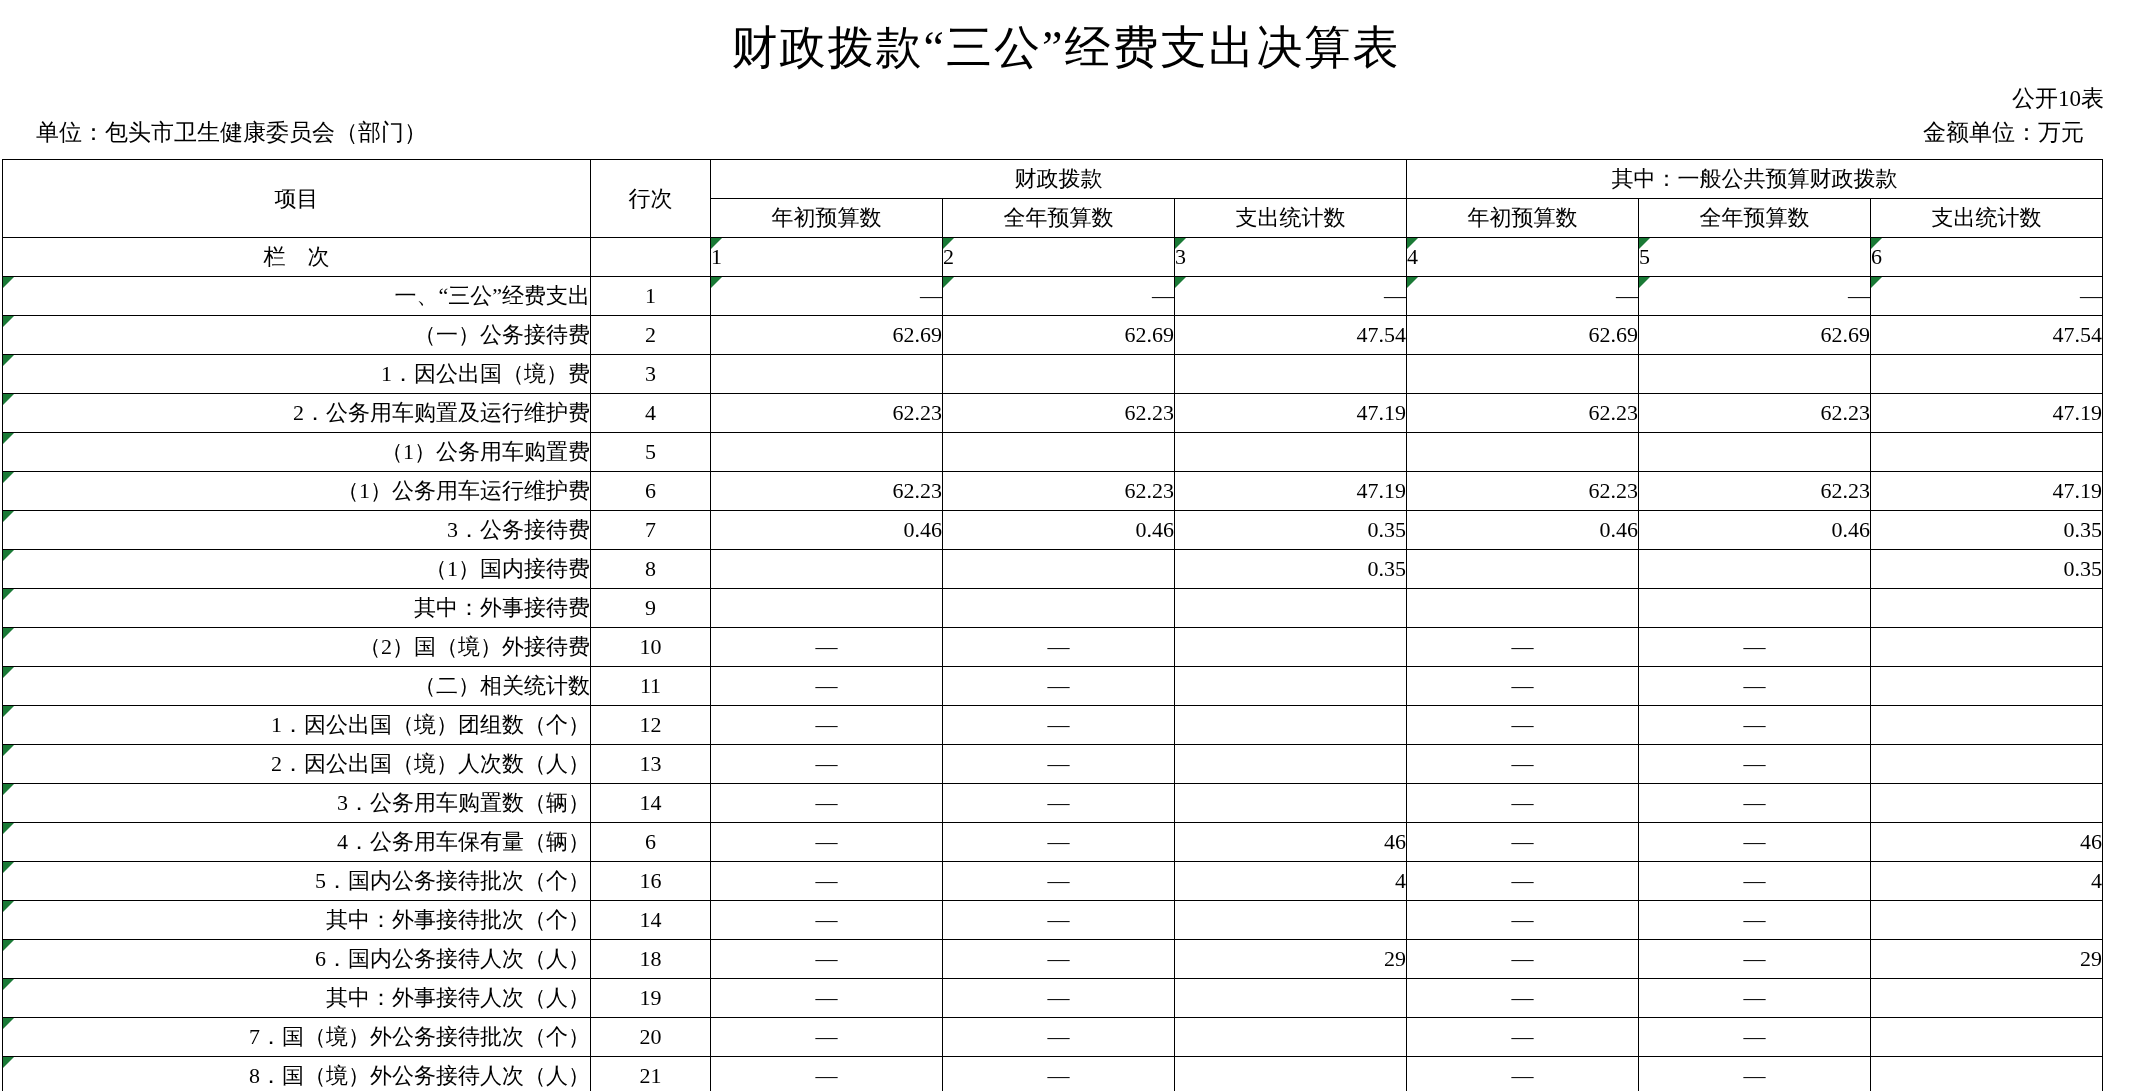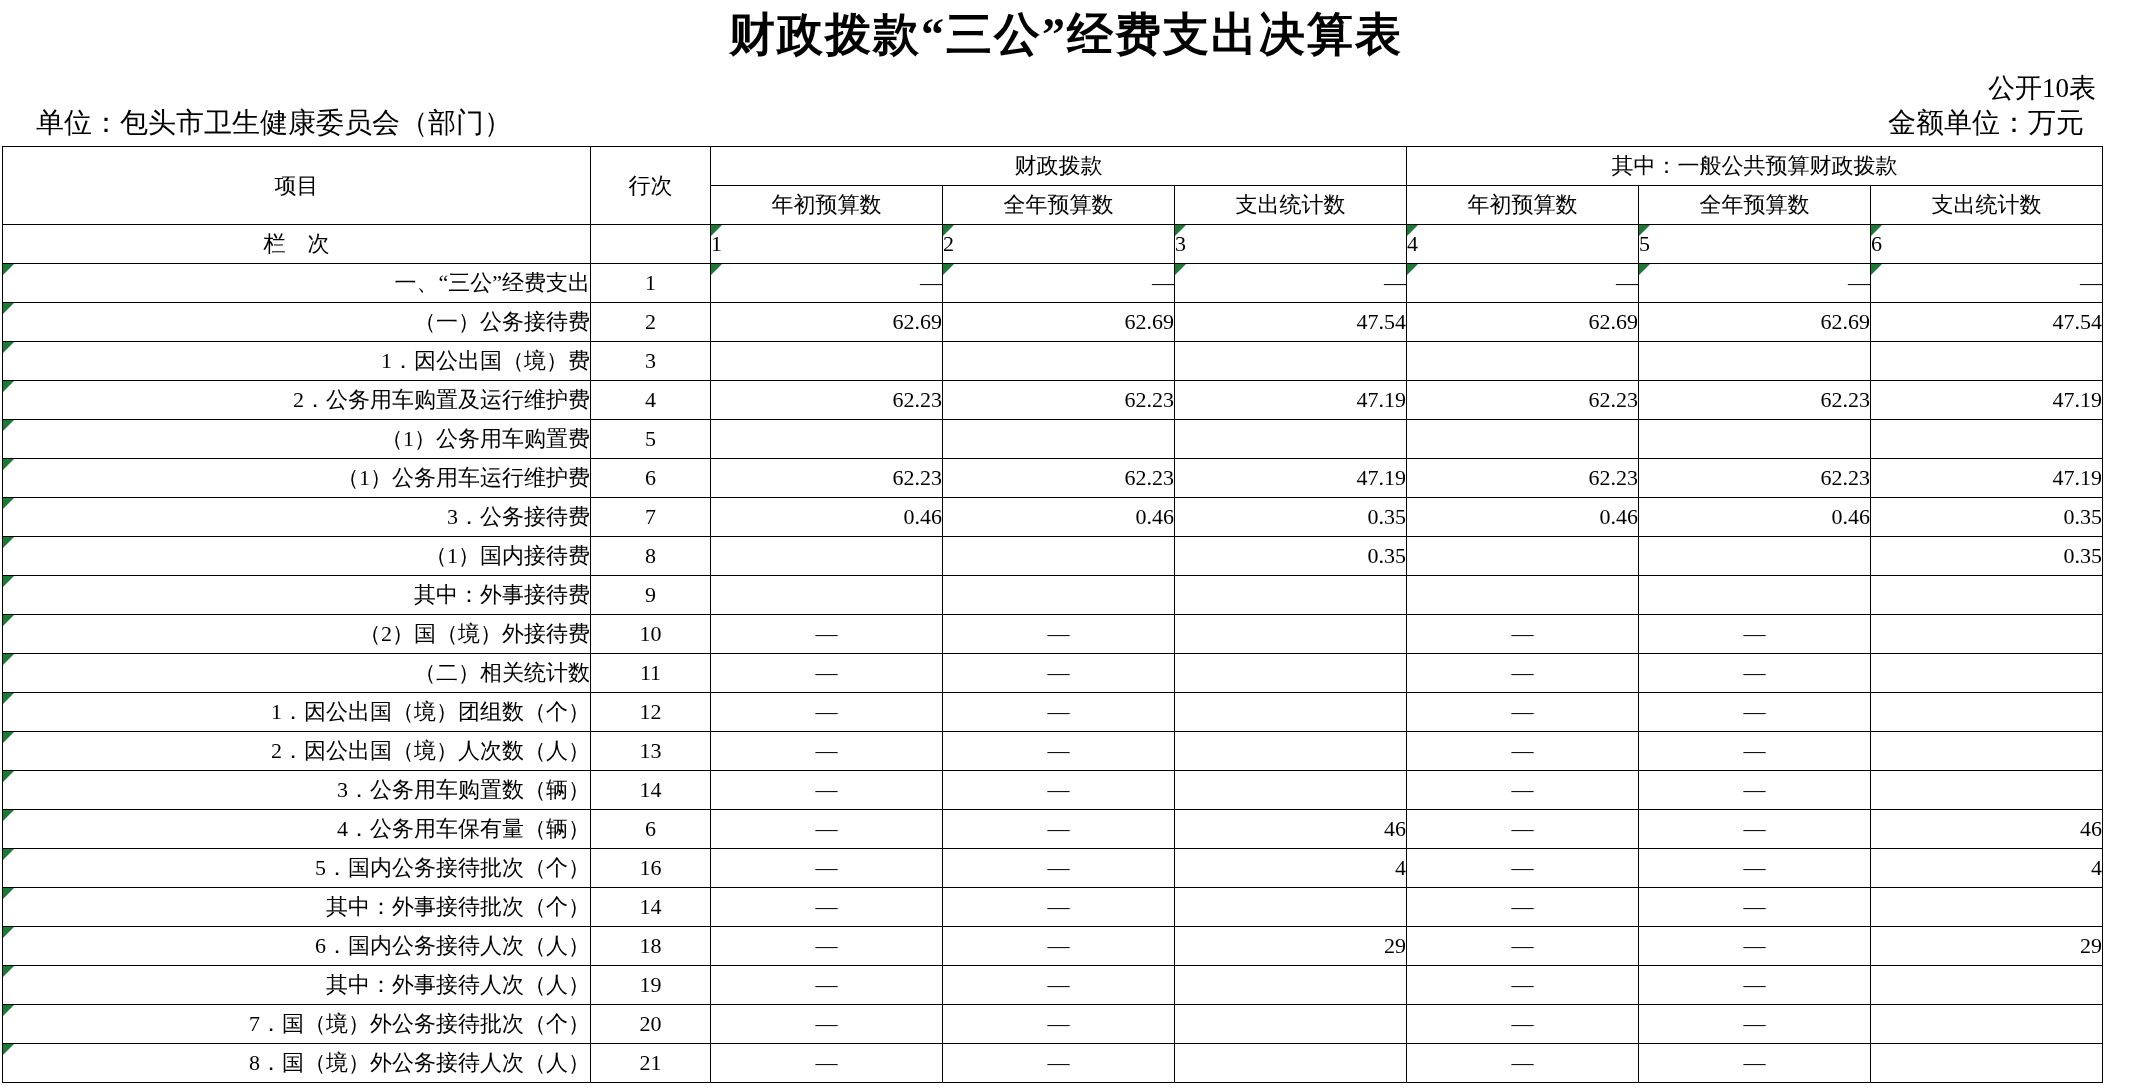--- a/index.html
+++ b/index.html
@@ -17,41 +17,41 @@
   .page {
     position: relative;
     width: 2132px;
     height: 1091px;
     box-sizing: border-box;
     padding: 0;
   }
   .doc-title {
     text-align: center;
     font-size: 46px;
-    font-weight: bold;
+    font-weight: normal;
     letter-spacing: 2px;
-    margin-top: 4px;
+    margin-top: 17px;
     margin-bottom: 4px;
     font-family: "Liberation Serif", "DejaVu Serif", serif;
   }
   .meta-row {
     position: relative;
     height: 34px;
     font-size: 23px;
   }
   .meta-right-top {
     position: absolute;
-    right: 36px;
+    right: 28px;
     top: 0px;
-    font-size: 27px;
+    font-size: 23px;
   }
   .meta-line {
     position: relative;
     height: 36px;
-    font-size: 28px;
+    font-size: 23px;
     font-family: Liberation Mono, monospace;
   }
   .meta-left {
     position: absolute;
     left: 36px;
     top: 0;
   }
   .meta-center {
     position: absolute;
     left: 0;

